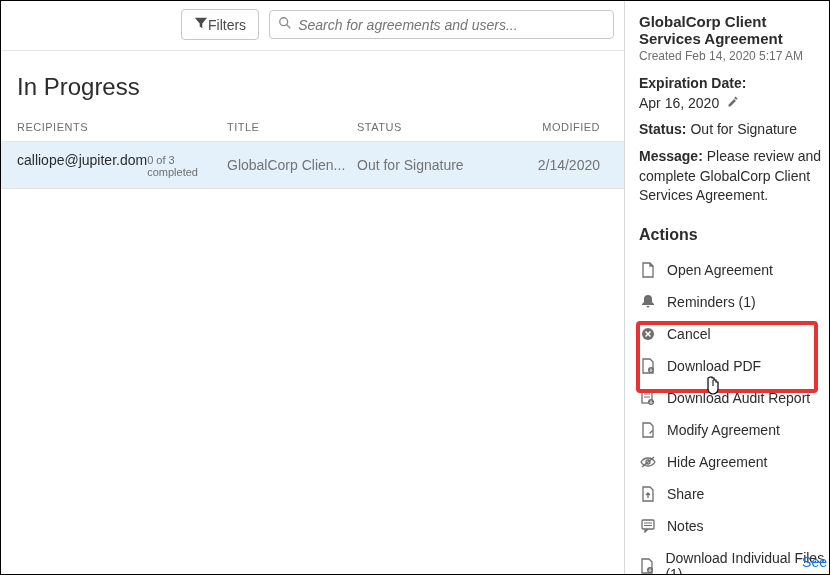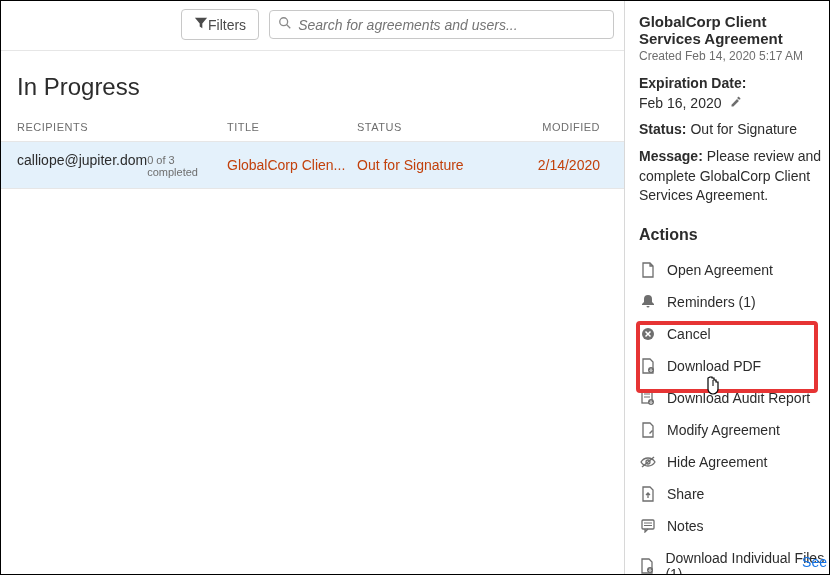--- a/index.html
+++ b/index.html
@@ -93,21 +93,21 @@
     display: flex;
     align-items: center;
     padding: 10px 16px;
     background: #e4f1fb;
     border-bottom: 1px solid #e6e6e6;
     cursor: pointer;
   }
   .row .col-recip { display:flex; flex-direction:row; }
   .row .recip-email { font-size: 14px; color: #2c2c2c; }
   .row .recip-sub { font-size: 11px; color: #6e6e6e; margin-top: 2px;}
-  .row .col-title, .row .col-status, .row .col-modified { font-size: 14px; color: #c2410c; }
+  .row .col-title, .row .col-status, .row .col-modified { font-size: 14px; color: #737373; }
   
   .det-title { font-size: 15px; font-weight: 700; margin-bottom: 2px; }
   .det-created { font-size: 12px; color: #6e6e6e; margin-bottom: 12px;}
   .det-line { font-size: 14px; margin-bottom: 10px; display:flex; align-items:center; flex-wrap:wrap; gap:4px;}
   .det-line .lbl { font-weight: 700; }
   .pencil { color:#6e6e6e; cursor:pointer; margin-left:4px;}
   .det-msg { font-size: 14px; line-height: 1.4; margin-bottom: 20px;}
   .det-msg .lbl { font-weight: 700; }
   .actions-h { font-size: 16px; font-weight: 700; margin-bottom: 10px;}
   .action {
@@ -189,21 +189,21 @@
     <div class="col-modified">2/14/2020</div>
   </div>
 </div>
 
 <div class="sidebar">
   <div class="det-title">GlobalCorp Client Services Agreement</div>
   <div class="det-created">Created Feb 14, 2020 5:17 AM</div>
 
   <div class="det-line">
     <span class="lbl">Expiration Date:</span>
-    <span>Feb 16, 2020</span>
+    <span>Apr 16, 2020</span>
     <span class="pencil">
       <svg width="12" height="12" viewBox="0 0 16 16">
           <path fill="#6e6e6e" d="M2 11.5V14h2.5l7.4-7.4-2.5-2.5L2 11.5zM13.7 4.3c.4-.4.4-1 0-1.4l-1.6-1.6c-.4-.4-1-.4-1.4 0l-1.2 1.2 2.5 2.5 1.7-.7z"></path>
         </svg>
     </span>
   </div>
 
   <div class="det-line">
     <span class="lbl">Status:</span>
     <span>Out for Signature</span>

